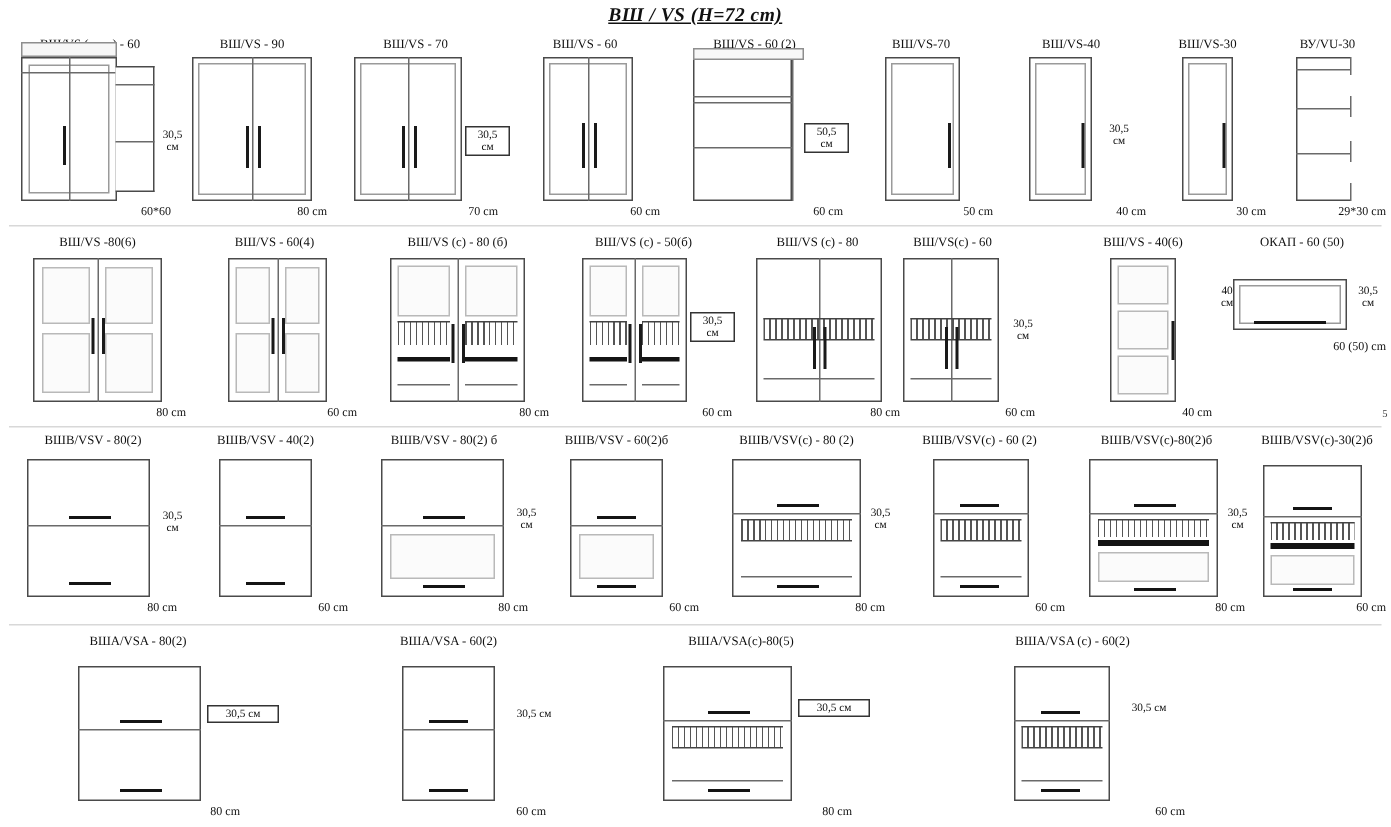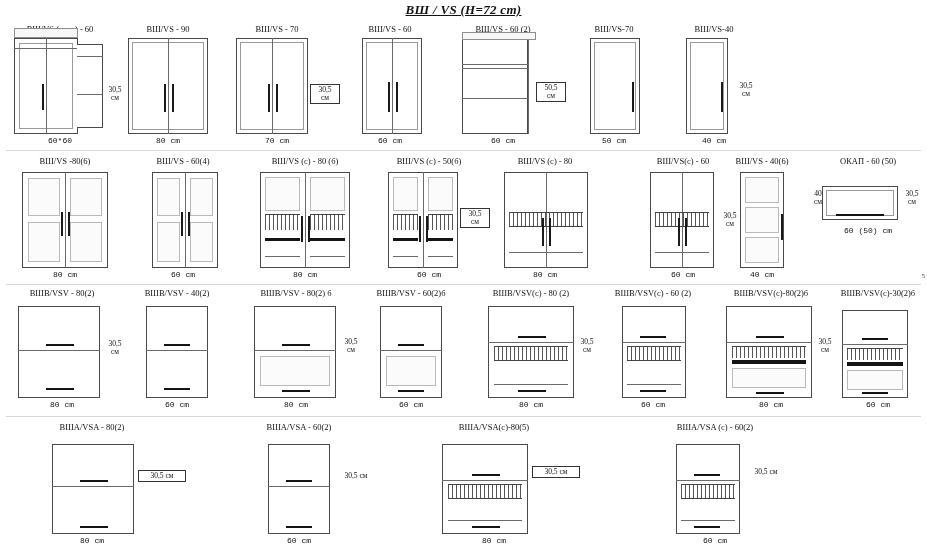--- a/index.html
+++ b/index.html
@@ -23,21 +23,21 @@
   }
 
   
   .cell{position:absolute;}
   .cap{
     position:absolute;top:0;left:0;width:100%;
     text-align:center;font-size:8.5px;white-space:nowrap;
   }
   .under{
     position:absolute;left:0;width:100%;
-    text-align:center;font-size:8px;white-space:nowrap;font-family:Liberation Mono, monospace;
+    text-align:right;font-size:8px;white-space:nowrap;
   }
   .side{
     position:absolute;font-size:7.5px;line-height:1.05;white-space:pre-line;
     text-align:center;
   }
   .side.boxed{border:1px solid #333;padding:1px 2px;background:#fff;}
 
   
   .box{
     position:absolute;
@@ -150,21 +150,40 @@
   <div class="cell" style="left:664px;top:24px;width:100px;height:120px;">
     <div class="cap">ВШ/VS-40</div>
     <div class="box" style="left:22px;top:14px;width:42px;height:96px;"></div>
     <div class="inner" style="left:26px;top:18px;width:34px;height:88px;"></div>
     <div class="handleV" style="left:57px;top:58px;height:30px;"></div>
     <div class="under" style="top:112px;">40 cm</div>
     <div class="side" style="left:68px;top:58px;width:28px;">30,5
 см</div>
   </div>
 
-
+  <div class="cell" style="left:766px;top:24px;width:78px;height:120px;">
+    <div class="cap">ВШ/VS-30</div>
+    <div class="box" style="left:22px;top:14px;width:34px;height:96px;"></div>
+    <div class="inner" style="left:26px;top:18px;width:26px;height:88px;"></div>
+    <div class="handleV" style="left:49px;top:58px;height:30px;"></div>
+    <div class="under" style="top:112px;">30 cm</div>
+  </div>
+
+  <div class="cell" style="left:846px;top:24px;width:78px;height:120px;">
+    <div class="cap">ВУ/VU-30</div>
+    <div class="box" style="left:18px;top:14px;width:36px;height:96px;border-right:none;"></div>
+    <div class="hline" style="left:18px;top:22px;width:36px;"></div>
+    <div class="hline" style="left:18px;top:48px;width:36px;"></div>
+    <div class="hline" style="left:18px;top:78px;width:36px;"></div>
+    <div class="vline" style="left:54px;top:14px;height:12px;"></div>
+    <div class="vline" style="left:54px;top:40px;height:14px;"></div>
+    <div class="vline" style="left:54px;top:70px;height:14px;"></div>
+    <div class="vline" style="left:54px;top:98px;height:12px;"></div>
+    <div class="under" style="top:112px;">29*30 cm</div>
+  </div>
 
   <div class="rowline" style="left:6px;top:150px;width:915px;"></div>
 
   <div class="cell" style="left:6px;top:156px;width:118px;height:122px;">
     <div class="cap">ВШ/VS -80(6)</div>
     <div class="box" style="left:16px;top:16px;width:86px;height:96px;"></div>
     <div class="vline" style="left:59px;top:16px;height:96px;"></div>
     <div class="glass" style="left:22px;top:22px;width:32px;height:38px;"></div>
     <div class="glass" style="left:22px;top:66px;width:32px;height:40px;"></div>
     <div class="glass" style="left:64px;top:22px;width:32px;height:38px;"></div>
@@ -234,21 +253,21 @@
     <div class="vline" style="left:56px;top:16px;height:96px;"></div>
     <div class="rack" style="left:19px;top:56px;width:74px;height:14px;"></div>
     <div class="rackbar" style="left:19px;top:56px;width:74px;"></div>
     <div class="rackbar" style="left:19px;top:70px;width:74px;"></div>
     <div class="hline" style="left:19px;top:96px;width:74px;"></div>
     <div class="handleV" style="left:52px;top:62px;height:28px;"></div>
     <div class="handleV" style="left:59px;top:62px;height:28px;"></div>
     <div class="under" style="top:114px;">80 cm</div>
   </div>
 
-  <div class="cell" style="left:628px;top:156px;width:110px;height:122px;">
+  <div class="cell" style="left:580px;top:156px;width:110px;height:122px;">
     <div class="cap">ВШ/VS(с) - 60</div>
     <div class="box" style="left:22px;top:16px;width:64px;height:96px;"></div>
     <div class="vline" style="left:54px;top:16px;height:96px;"></div>
     <div class="rack" style="left:27px;top:56px;width:54px;height:14px;"></div>
     <div class="rackbar" style="left:27px;top:56px;width:54px;"></div>
     <div class="rackbar" style="left:27px;top:70px;width:54px;"></div>
     <div class="hline" style="left:27px;top:96px;width:54px;"></div>
     <div class="handleV" style="left:50px;top:62px;height:28px;"></div>
     <div class="handleV" style="left:57px;top:62px;height:28px;"></div>
     <div class="under" style="top:114px;">60 cm</div>

